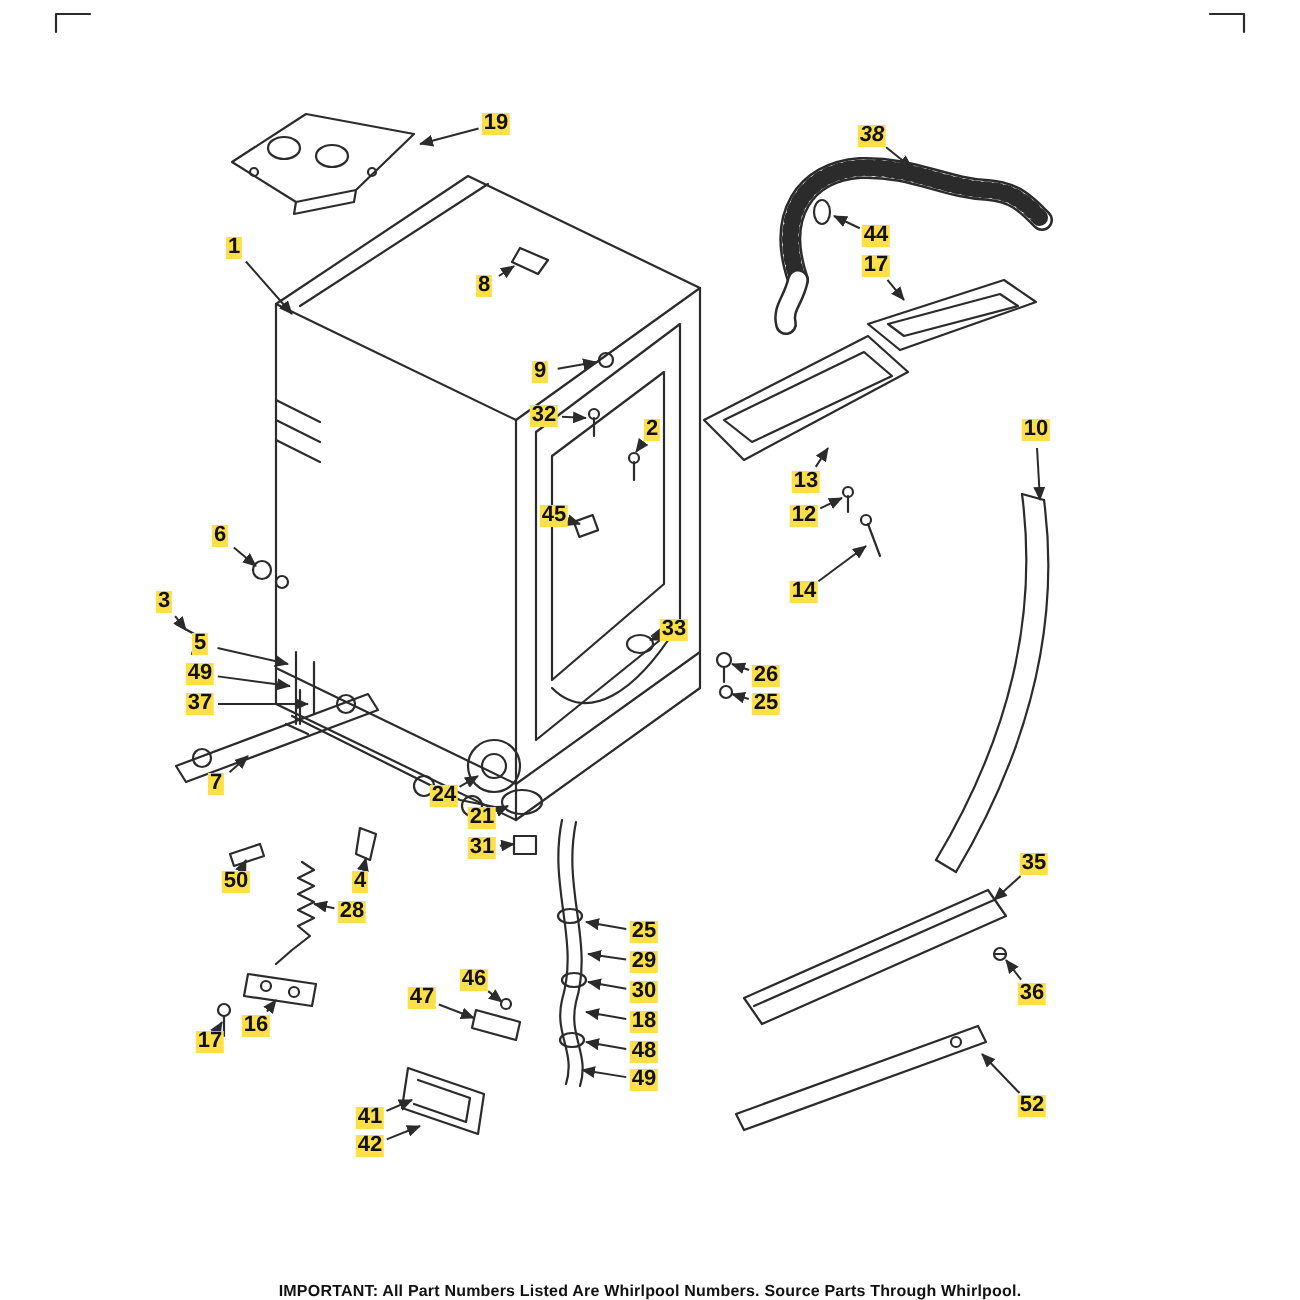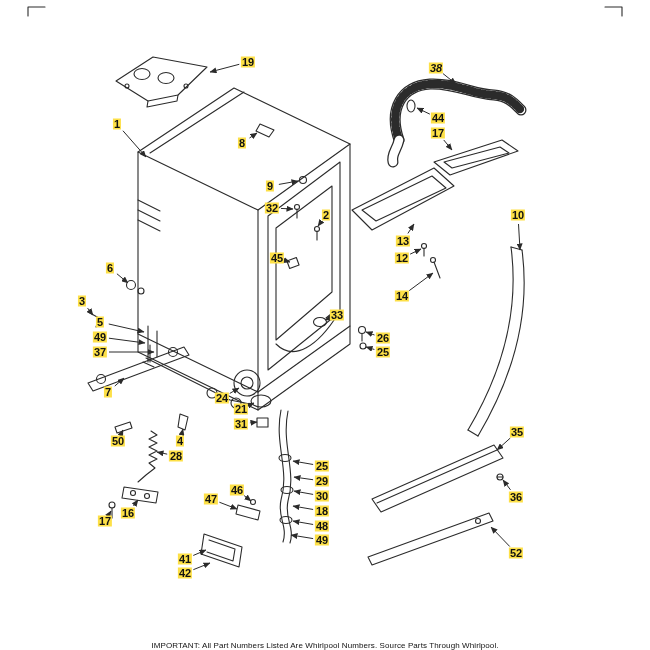--- a/index.html
+++ b/index.html
@@ -13,21 +13,21 @@
   .title  { font-size:15px; font-weight:bold; letter-spacing:.4px; }
   .models { font-size:8.5px; font-weight:bold; margin-top:3px; }
   .colorline { font-size:8.5px; font-weight:bold; }
   .callout {
     position:absolute; transform:translate(-50%,-50%);
     font-size:11px; font-weight:bold; line-height:1;
     background:#fde047; padding:0 1px; white-space:nowrap;
   }
   .footer-important {
     position:absolute; top:641px; left:0; width:100%;
-    text-align:center; font-size:8px; font-weight:normal; letter-spacing:.1px;
+    text-align:center; font-size:8px; font-weight:bold; letter-spacing:.1px;
   }
   #leaders line { stroke:#2b2b2b; stroke-width:1; }
   svg { display:block; }
 </style>
 </head>
 <body>
 
 <div class="page">
 
   <svg class="art" viewBox="0 0 650 650" aria-hidden="true">

